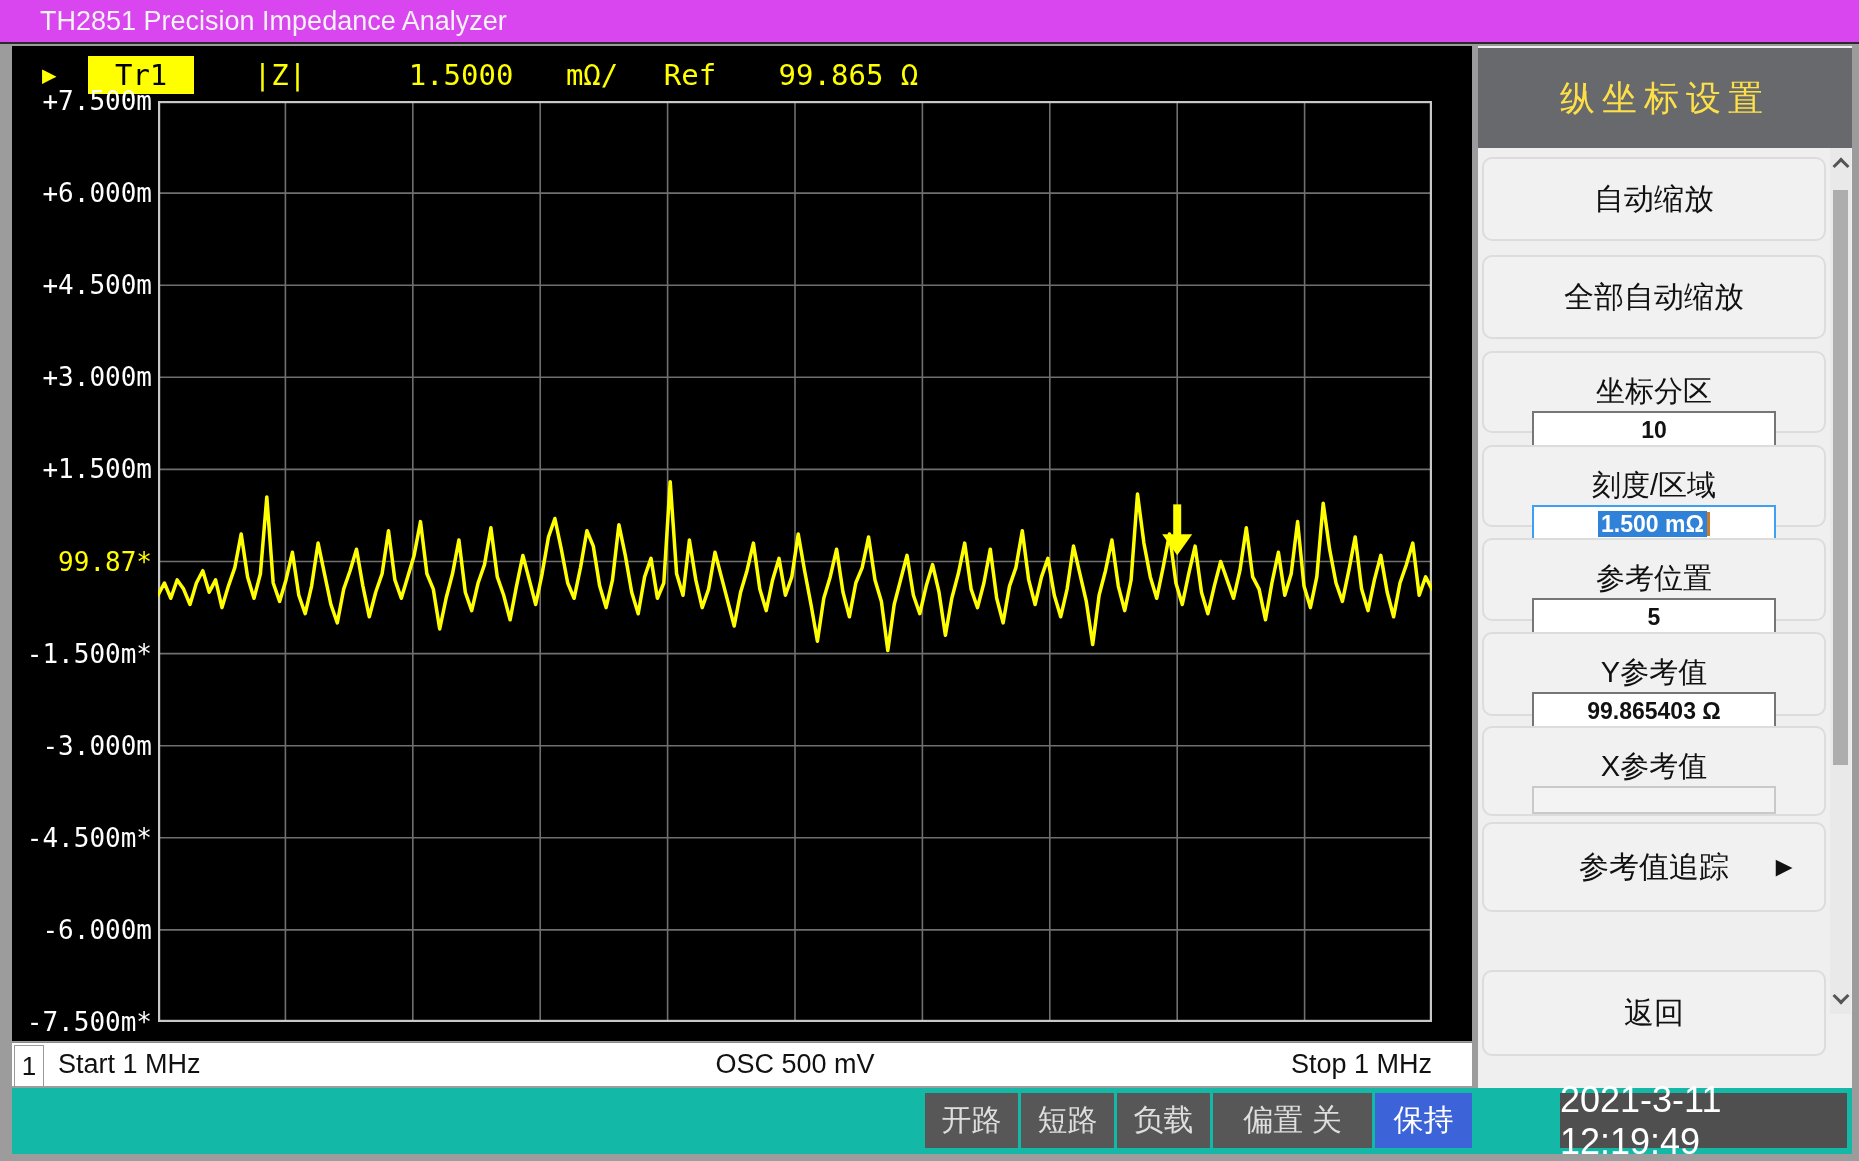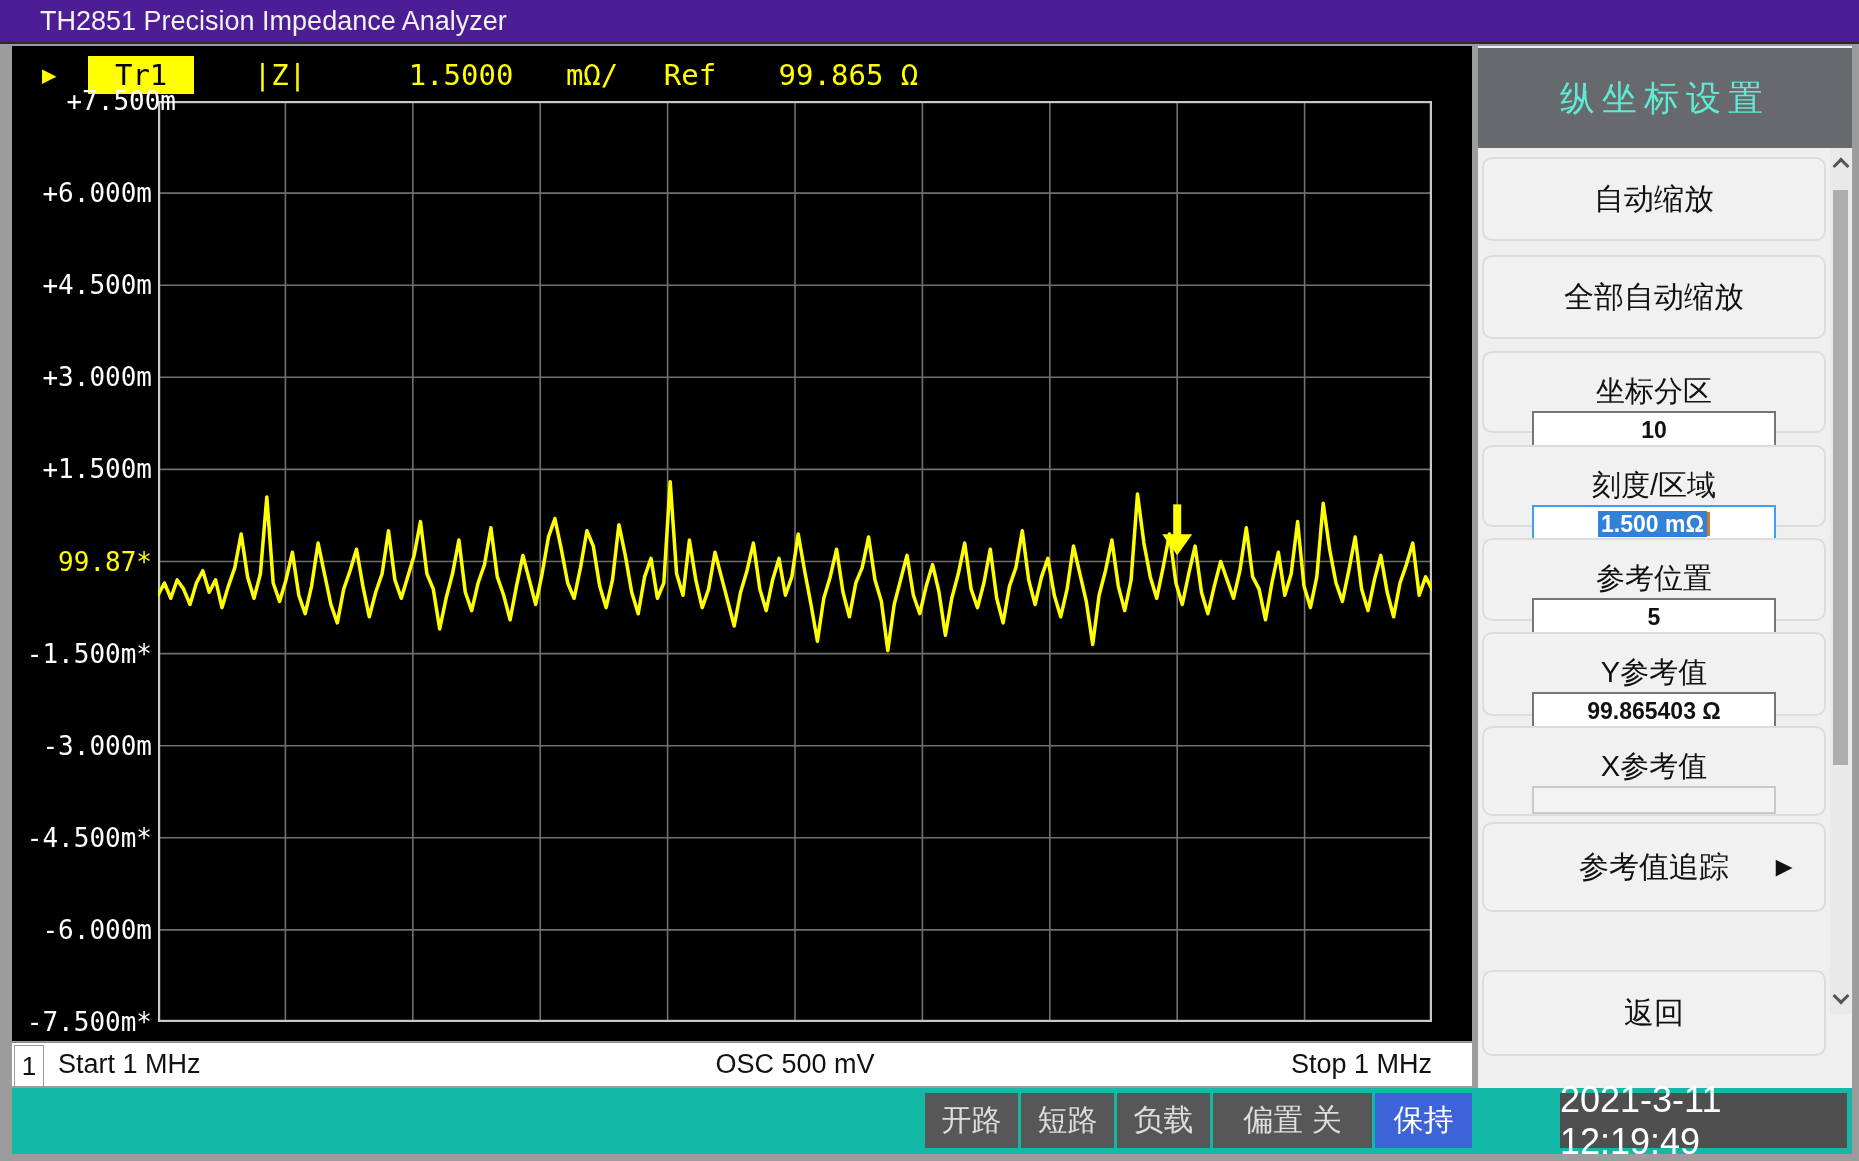--- a/index.html
+++ b/index.html
@@ -1,19 +1,19 @@
 <!DOCTYPE html>
 <html><head>
 <meta charset="utf-8">
 <style>
   html,body{margin:0;padding:0;background:#777;}
   #win{position:relative;width:1859px;height:1161px;background:#9c9c9c;overflow:hidden;
        font-family:"Liberation Sans",sans-serif;}
   
-  #titlebar{position:absolute;left:0;top:0;width:1859px;height:44px;background:#4c1d95;
+  #titlebar{position:absolute;left:0;top:0;width:1859px;height:44px;background:#d946ef;
             border-bottom:2px solid #2a2a2a;box-sizing:border-box;}
   #titlebar .t{position:absolute;left:40px;top:0;line-height:42px;color:#f2f2f2;font-size:27px;}
   
   #chart{position:absolute;left:12px;top:46px;width:1460px;height:995px;background:#000;}
   #tracehdr{position:absolute;left:30px;top:10px;height:38px;color:#ffff00;
             font-family:"DejaVu Sans Mono",monospace;font-size:29px;white-space:nowrap;}
   #tracehdr span{display:inline-block;vertical-align:top;line-height:38px;}
   .tr-mark{color:#ffff00;font-size:24px;margin-right:14px;}
   .tr-tag{background:#ffff00;color:#000;padding:0 27px;margin-right:42px;}
   .tr-param{margin-right:85px;}
@@ -28,21 +28,21 @@
   
   #status{position:absolute;left:12px;top:1042px;width:1460px;height:44px;background:#ffffff;
           border-top:1px solid #8a8a8a;box-sizing:border-box;color:#111;font-size:27px;}
   #ch-tab{position:absolute;left:2px;top:2px;width:30px;height:41px;line-height:41px;text-align:center;
           border:1px solid #9a9a9a;border-bottom:none;box-sizing:border-box;font-size:26px;}
   #st-start{position:absolute;left:46px;top:0;line-height:42px;}
   #st-osc{position:absolute;left:146px;top:0;width:1274px;text-align:center;line-height:42px;}
   #st-stop{position:absolute;right:40px;top:0;line-height:42px;}
   
   #sidebar{position:absolute;left:1478px;top:46px;width:374px;height:1042px;background:#efefef;}
-  #sb-head{position:absolute;left:0;top:2px;width:374px;height:100px;background:#67696c;color:#5eead4;
+  #sb-head{position:absolute;left:0;top:2px;width:374px;height:100px;background:#67696c;color:#fde047;
            font-size:35px;letter-spacing:7px;display:flex;align-items:center;justify-content:center;}
   .sb-item{position:absolute;left:4px;width:344px;background:#f1f1f1;border:2px solid #dcdcdc;
            border-radius:10px;box-sizing:border-box;color:#111;}
   .sb-btn{display:flex;align-items:center;justify-content:center;font-size:30px;}
   .sb-grp{display:flex;flex-direction:column;align-items:center;padding-top:20px;}
   .sb-lbl{font-size:29px;line-height:36px;}
   .inp{width:244px;height:38px;line-height:34px;background:#fff;border:2px solid #767676;
        box-sizing:border-box;text-align:center;font-size:23px;font-weight:bold;margin-top:2px;}
   .inp.focused{border-color:#3da0f5;}
   .inp.focused .sel{background:#2f82d8;color:#fff;padding:0 3px;}
@@ -109,21 +109,21 @@
           <line x1="0" y1="828.9" x2="1274" y2="828.9" stroke="#6f6f6f" stroke-width="1.6"></line>
           <rect x="1" y="1" width="1272" height="919" fill="none" stroke="#c8c8c8" stroke-width="2.4"></rect>
           <polyline points="0.0,494.3 6.4,482.0 12.8,497.3 19.2,478.9 25.6,488.1 32.0,503.5 38.4,482.0 44.8,469.7 51.2,491.2 57.6,478.9 64.0,506.6 70.4,485.1 76.8,466.6 83.2,432.9 89.6,475.9 96.0,497.3 102.4,472.8 108.8,396.0 115.2,482.0 121.6,500.4 128.0,478.9 134.4,451.3 140.8,494.3 147.2,512.7 153.6,485.1 160.1,442.1 166.5,472.8 172.9,503.5 179.3,521.9 185.7,488.1 192.1,469.7 198.5,448.2 204.9,485.1 211.3,515.8 217.7,491.2 224.1,472.8 230.5,429.8 236.9,478.9 243.3,497.3 249.7,475.9 256.1,454.4 262.5,420.6 268.9,472.8 275.3,488.1 281.7,528.0 288.1,497.3 294.5,472.8 300.9,439.0 307.3,491.2 313.7,509.6 320.1,482.0 326.5,463.6 332.9,426.7 339.3,475.9 345.7,494.3 352.1,518.8 358.5,485.1 364.9,454.4 371.3,478.9 377.7,503.5 384.1,472.8 390.5,435.9 396.9,417.5 403.3,448.2 409.7,482.0 416.1,497.3 422.5,466.6 428.9,429.8 435.3,445.1 441.7,485.1 448.1,506.6 454.5,478.9 460.9,423.7 467.3,454.4 473.7,491.2 480.2,512.7 486.6,475.9 493.0,457.4 499.4,497.3 505.8,482.0 512.2,380.7 518.6,472.8 525.0,494.3 531.4,439.0 537.8,478.9 544.2,506.6 550.6,488.1 557.0,451.3 563.4,475.9 569.8,500.4 576.2,525.0 582.6,491.2 589.0,469.7 595.4,442.1 601.8,488.1 608.2,509.6 614.6,478.9 621.0,457.4 627.4,494.3 633.8,475.9 640.2,432.9 646.6,469.7 653.0,503.5 659.4,540.3 665.8,497.3 672.2,475.9 678.6,448.2 685.0,491.2 691.4,515.8 697.8,482.0 704.2,466.6 710.6,435.9 717.0,478.9 723.4,500.4 729.8,549.5 736.2,503.5 742.6,478.9 749.0,454.4 755.4,494.3 761.8,512.7 768.2,485.1 774.6,463.6 781.0,491.2 787.4,534.2 793.8,497.3 800.3,472.8 806.7,442.1 813.1,488.1 819.5,506.6 825.9,482.0 832.3,448.2 838.7,497.3 845.1,521.9 851.5,485.1 857.9,466.6 864.3,429.8 870.7,478.9 877.1,503.5 883.5,475.9 889.9,457.4 896.3,494.3 902.7,515.8 909.1,488.1 915.5,445.1 921.9,472.8 928.3,500.4 934.7,543.4 941.1,494.3 947.5,469.7 953.9,439.0 960.3,485.1 966.7,509.6 973.1,478.9 979.5,393.0 985.9,442.1 992.3,475.9 998.7,497.3 1005.1,466.6 1011.5,432.9 1017.9,482.0 1024.3,503.5 1030.7,472.8 1037.1,445.1 1043.5,491.2 1049.9,512.7 1056.3,485.1 1062.7,460.5 1069.1,478.9 1075.5,497.3 1081.9,469.7 1088.3,426.7 1094.7,475.9 1101.1,488.1 1107.5,518.8 1113.9,482.0 1120.4,451.3 1126.8,494.3 1133.2,472.8 1139.6,420.6 1146.0,485.1 1152.4,506.6 1158.8,475.9 1165.2,402.2 1171.6,448.2 1178.0,482.0 1184.4,500.4 1190.8,469.7 1197.2,435.9 1203.6,488.1 1210.0,509.6 1216.4,478.9 1222.8,454.4 1229.2,491.2 1235.6,515.8 1242.0,482.0 1248.4,463.6 1254.8,442.1 1261.2,494.3 1267.6,475.9 1274.0,488.1" fill="none" stroke="#ffff00" stroke-width="3.5" stroke-linejoin="round" stroke-linecap="round"></polyline>
           <g fill="#ffff00">
             <rect x="1015.2" y="403.36" width="8" height="32"></rect>
             <polygon points="1004.2,433.36 1034.2,433.36 1019.2,454.36"></polygon>
           </g>
         </svg>
     </div>
     <div id="ylabels">
-        <div class="ylabel" style="top: 39px; padding-left: 24px;">+7.500m</div>
+        <div class="ylabel" style="top: 39px;">+7.500m</div>
         <div class="ylabel" style="top: 131px;">+6.000m</div>
         <div class="ylabel" style="top: 223px;">+4.500m</div>
         <div class="ylabel" style="top: 315px;">+3.000m</div>
         <div class="ylabel" style="top: 407px;">+1.500m</div>
         <div class="ylabel ref" style="top: 500px;">99.87*</div>
         <div class="ylabel" style="top: 592px;">-1.500m*</div>
         <div class="ylabel" style="top: 684px;">-3.000m</div>
         <div class="ylabel" style="top: 776px;">-4.500m*</div>
         <div class="ylabel" style="top: 868px;">-6.000m</div>
         <div class="ylabel" style="top: 960px;">-7.500m*</div>

